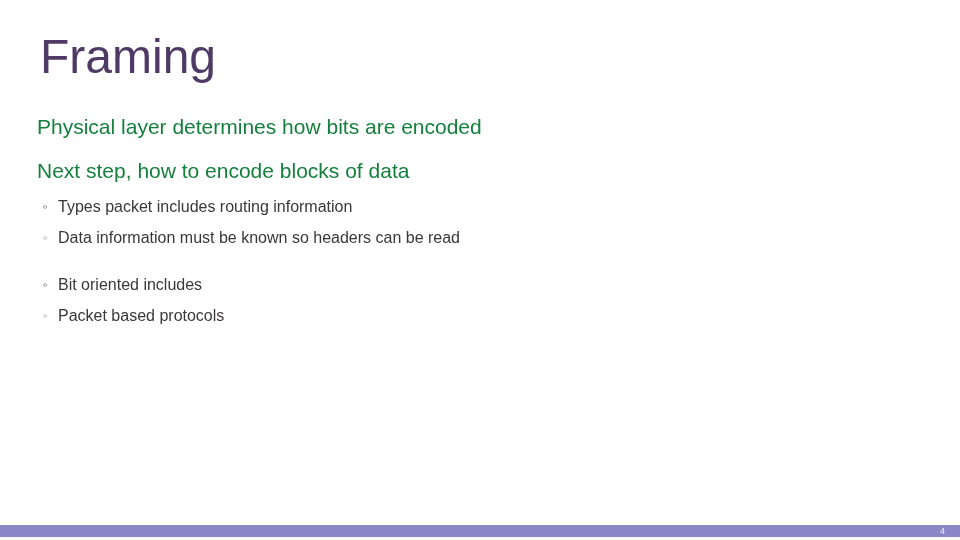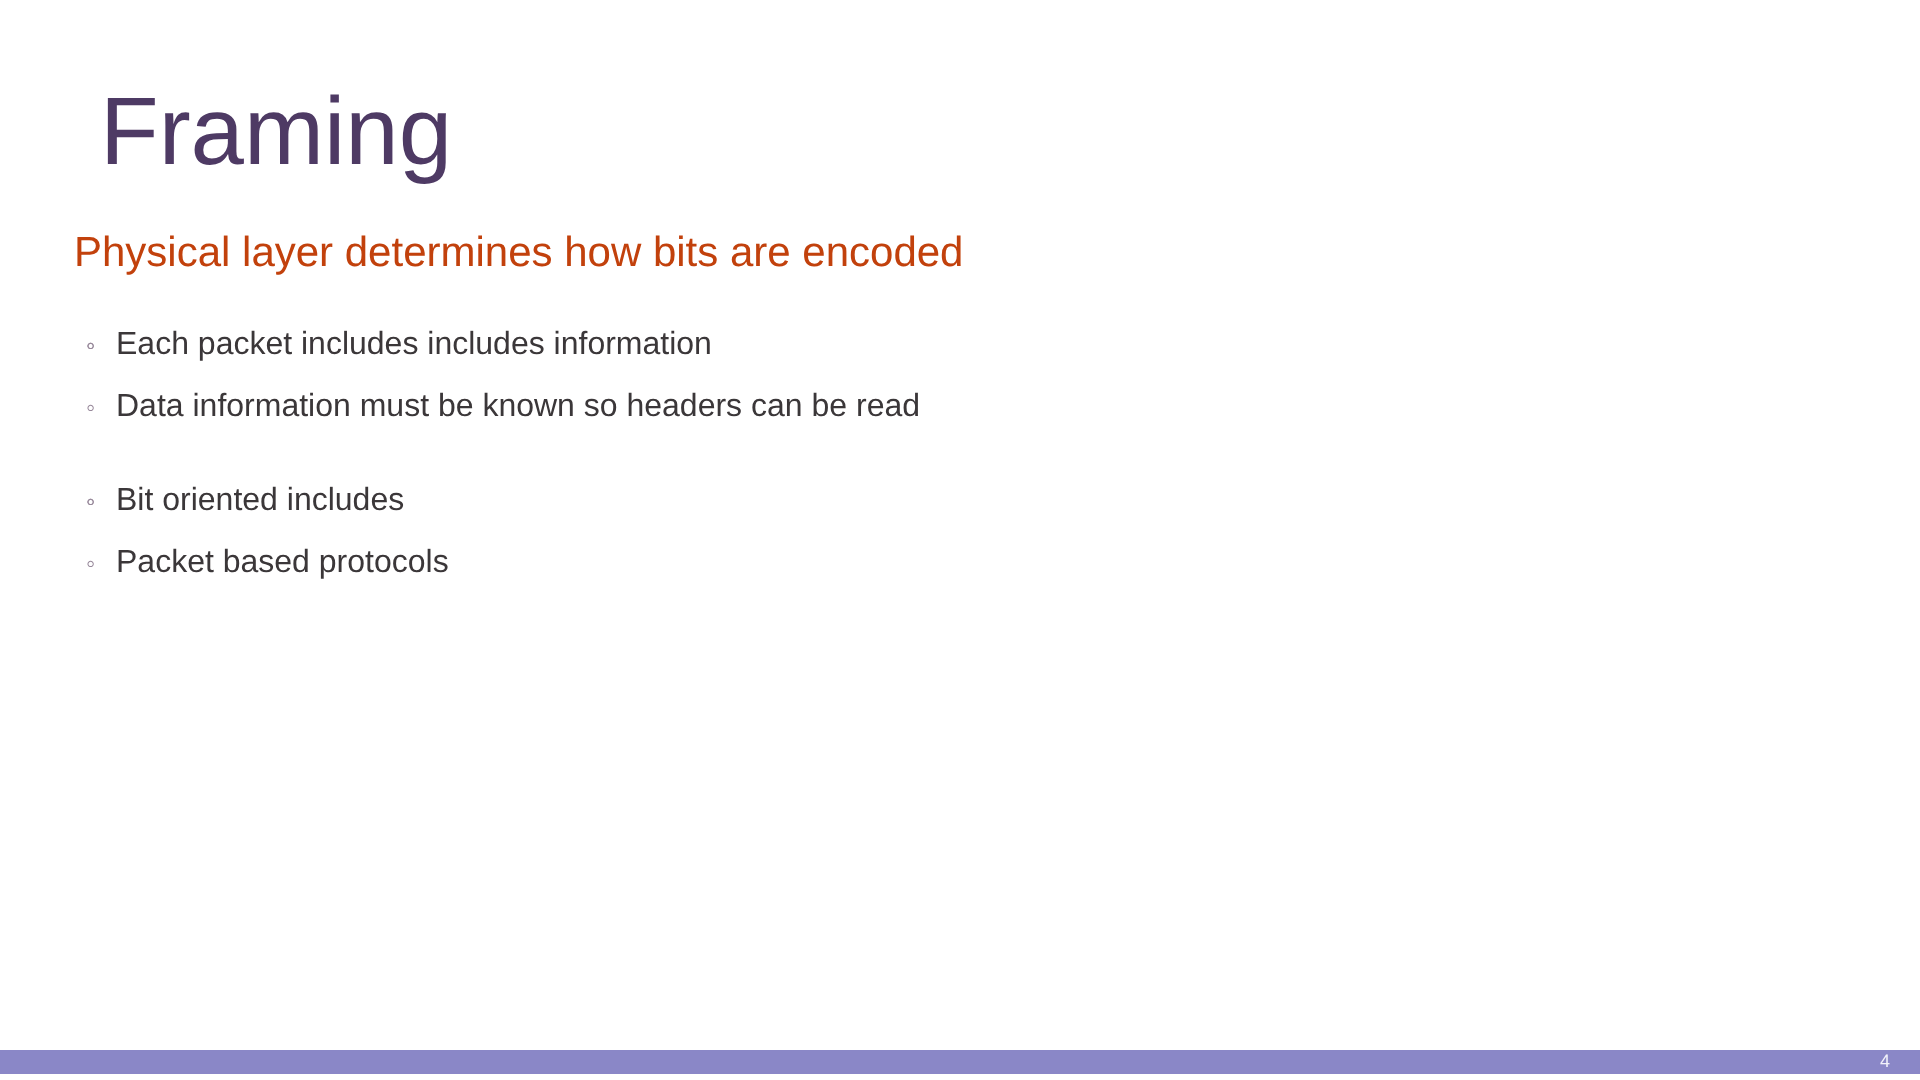--- a/index.html
+++ b/index.html
@@ -14,42 +14,42 @@
   .slide {
     position: relative;
     width: 960px;
     height: 540px;
     background: #ffffff;
   }
   .slide-title {
     position: absolute;
     left: 36px;
     top: 26px;
-    margin: 14px;
+    margin: 4px;
     font-size: 48px;
     line-height: 54px;
     font-weight: 400;
     color: #4e3a64;
     letter-spacing: 0px;
   }
   .content {
     position: absolute;
     left: 37px;
     top: 113px;
     right: 30px;
   }
   .section + .section {
     margin-top: 16px;
   }
   .heading {
     margin: 0;
     font-size: 21px;
     line-height: 28px;
     font-weight: 400;
-    color: #c2410c;
+    color: #15803d;
   }
   .bullets {
     list-style: none;
     margin: 6px 0 0 0;
     padding: 0;
   }
   .bullet {
     position: relative;
     padding-left: 21px;
     font-size: 16px;
@@ -89,27 +89,28 @@
 
   <h1 class="slide-title">Framing</h1>
 
   <div class="content">
 
     <div class="section">
       <p class="heading">Physical layer determines how bits are encoded</p>
     </div>
 
     <div class="section">
+      <p class="heading">Next step, how to encode blocks of data</p>
       <ul class="bullets">
         <li class="bullet">
           <span class="marker">◦</span>
         </li>
         <li class="bullet">
           <span class="marker">◦</span>
-          <span>Each packet includes includes information</span>
+          <span>Types packet includes routing information</span>
         </li>
         <li class="bullet">
           <span class="marker">◦</span>
           <span>Data information must be known so headers can be read</span>
         </li>
       </ul>
     </div>
 
     <div class="section">
       <ul class="bullets">

